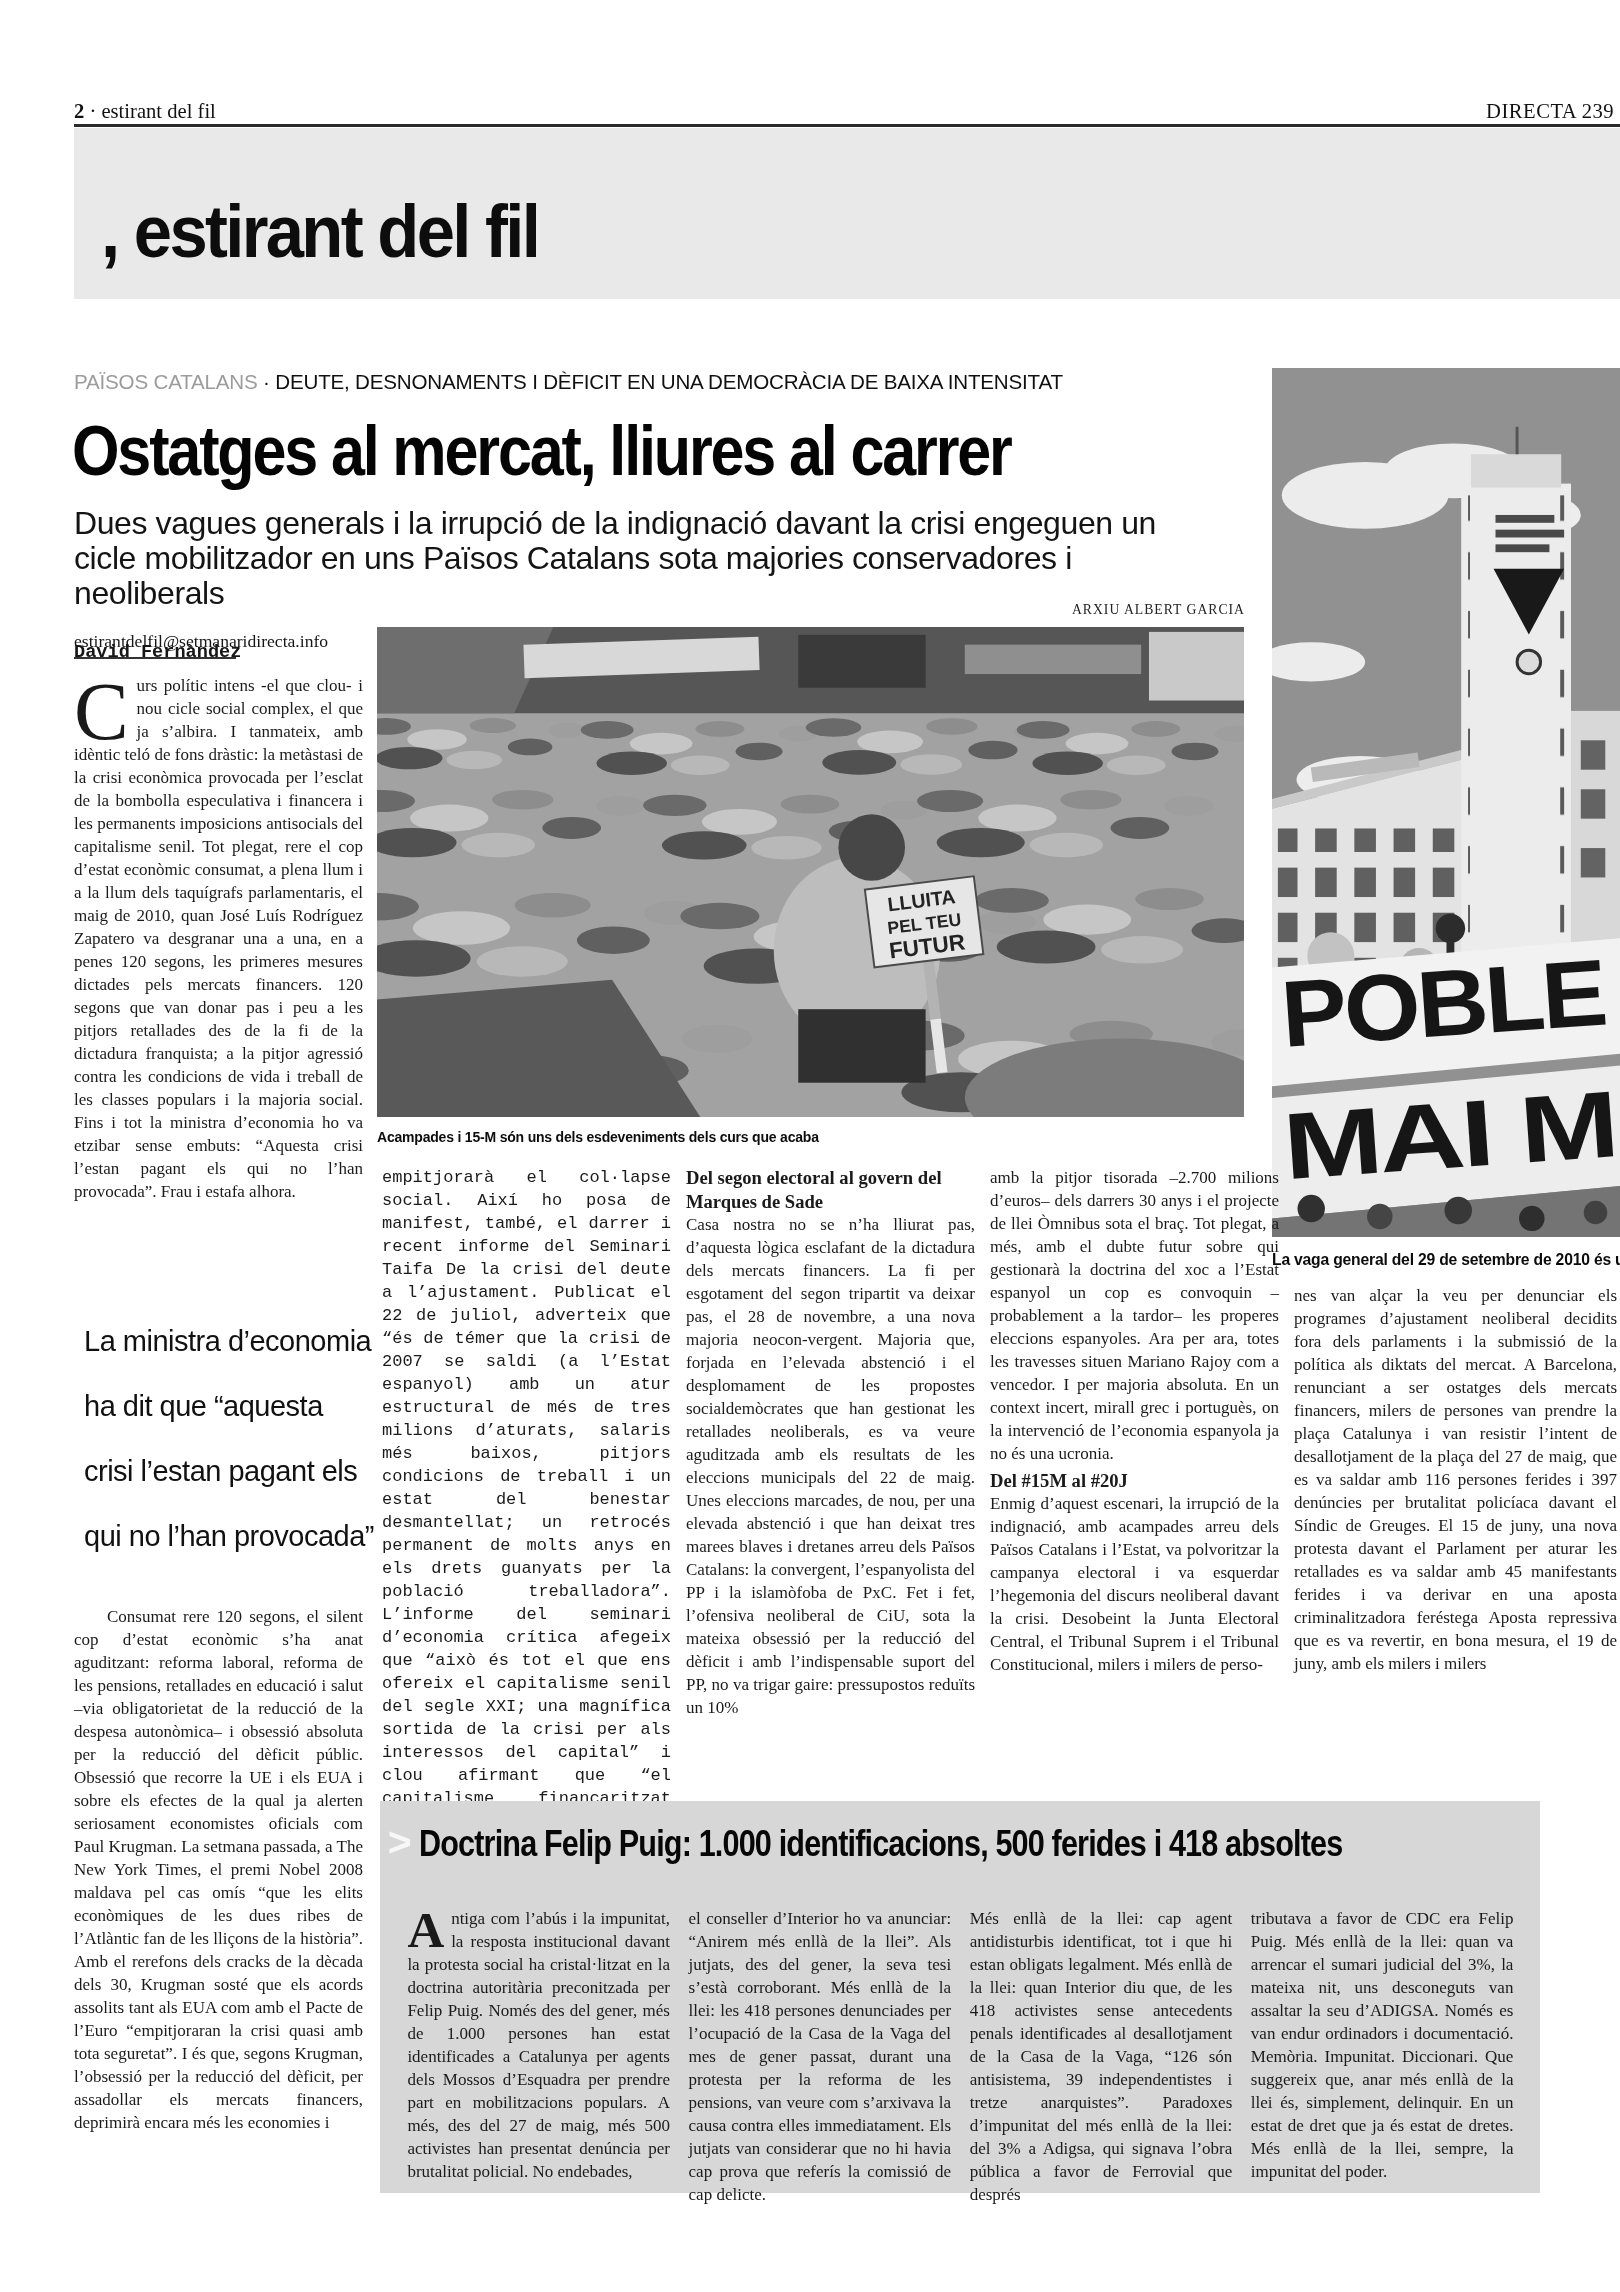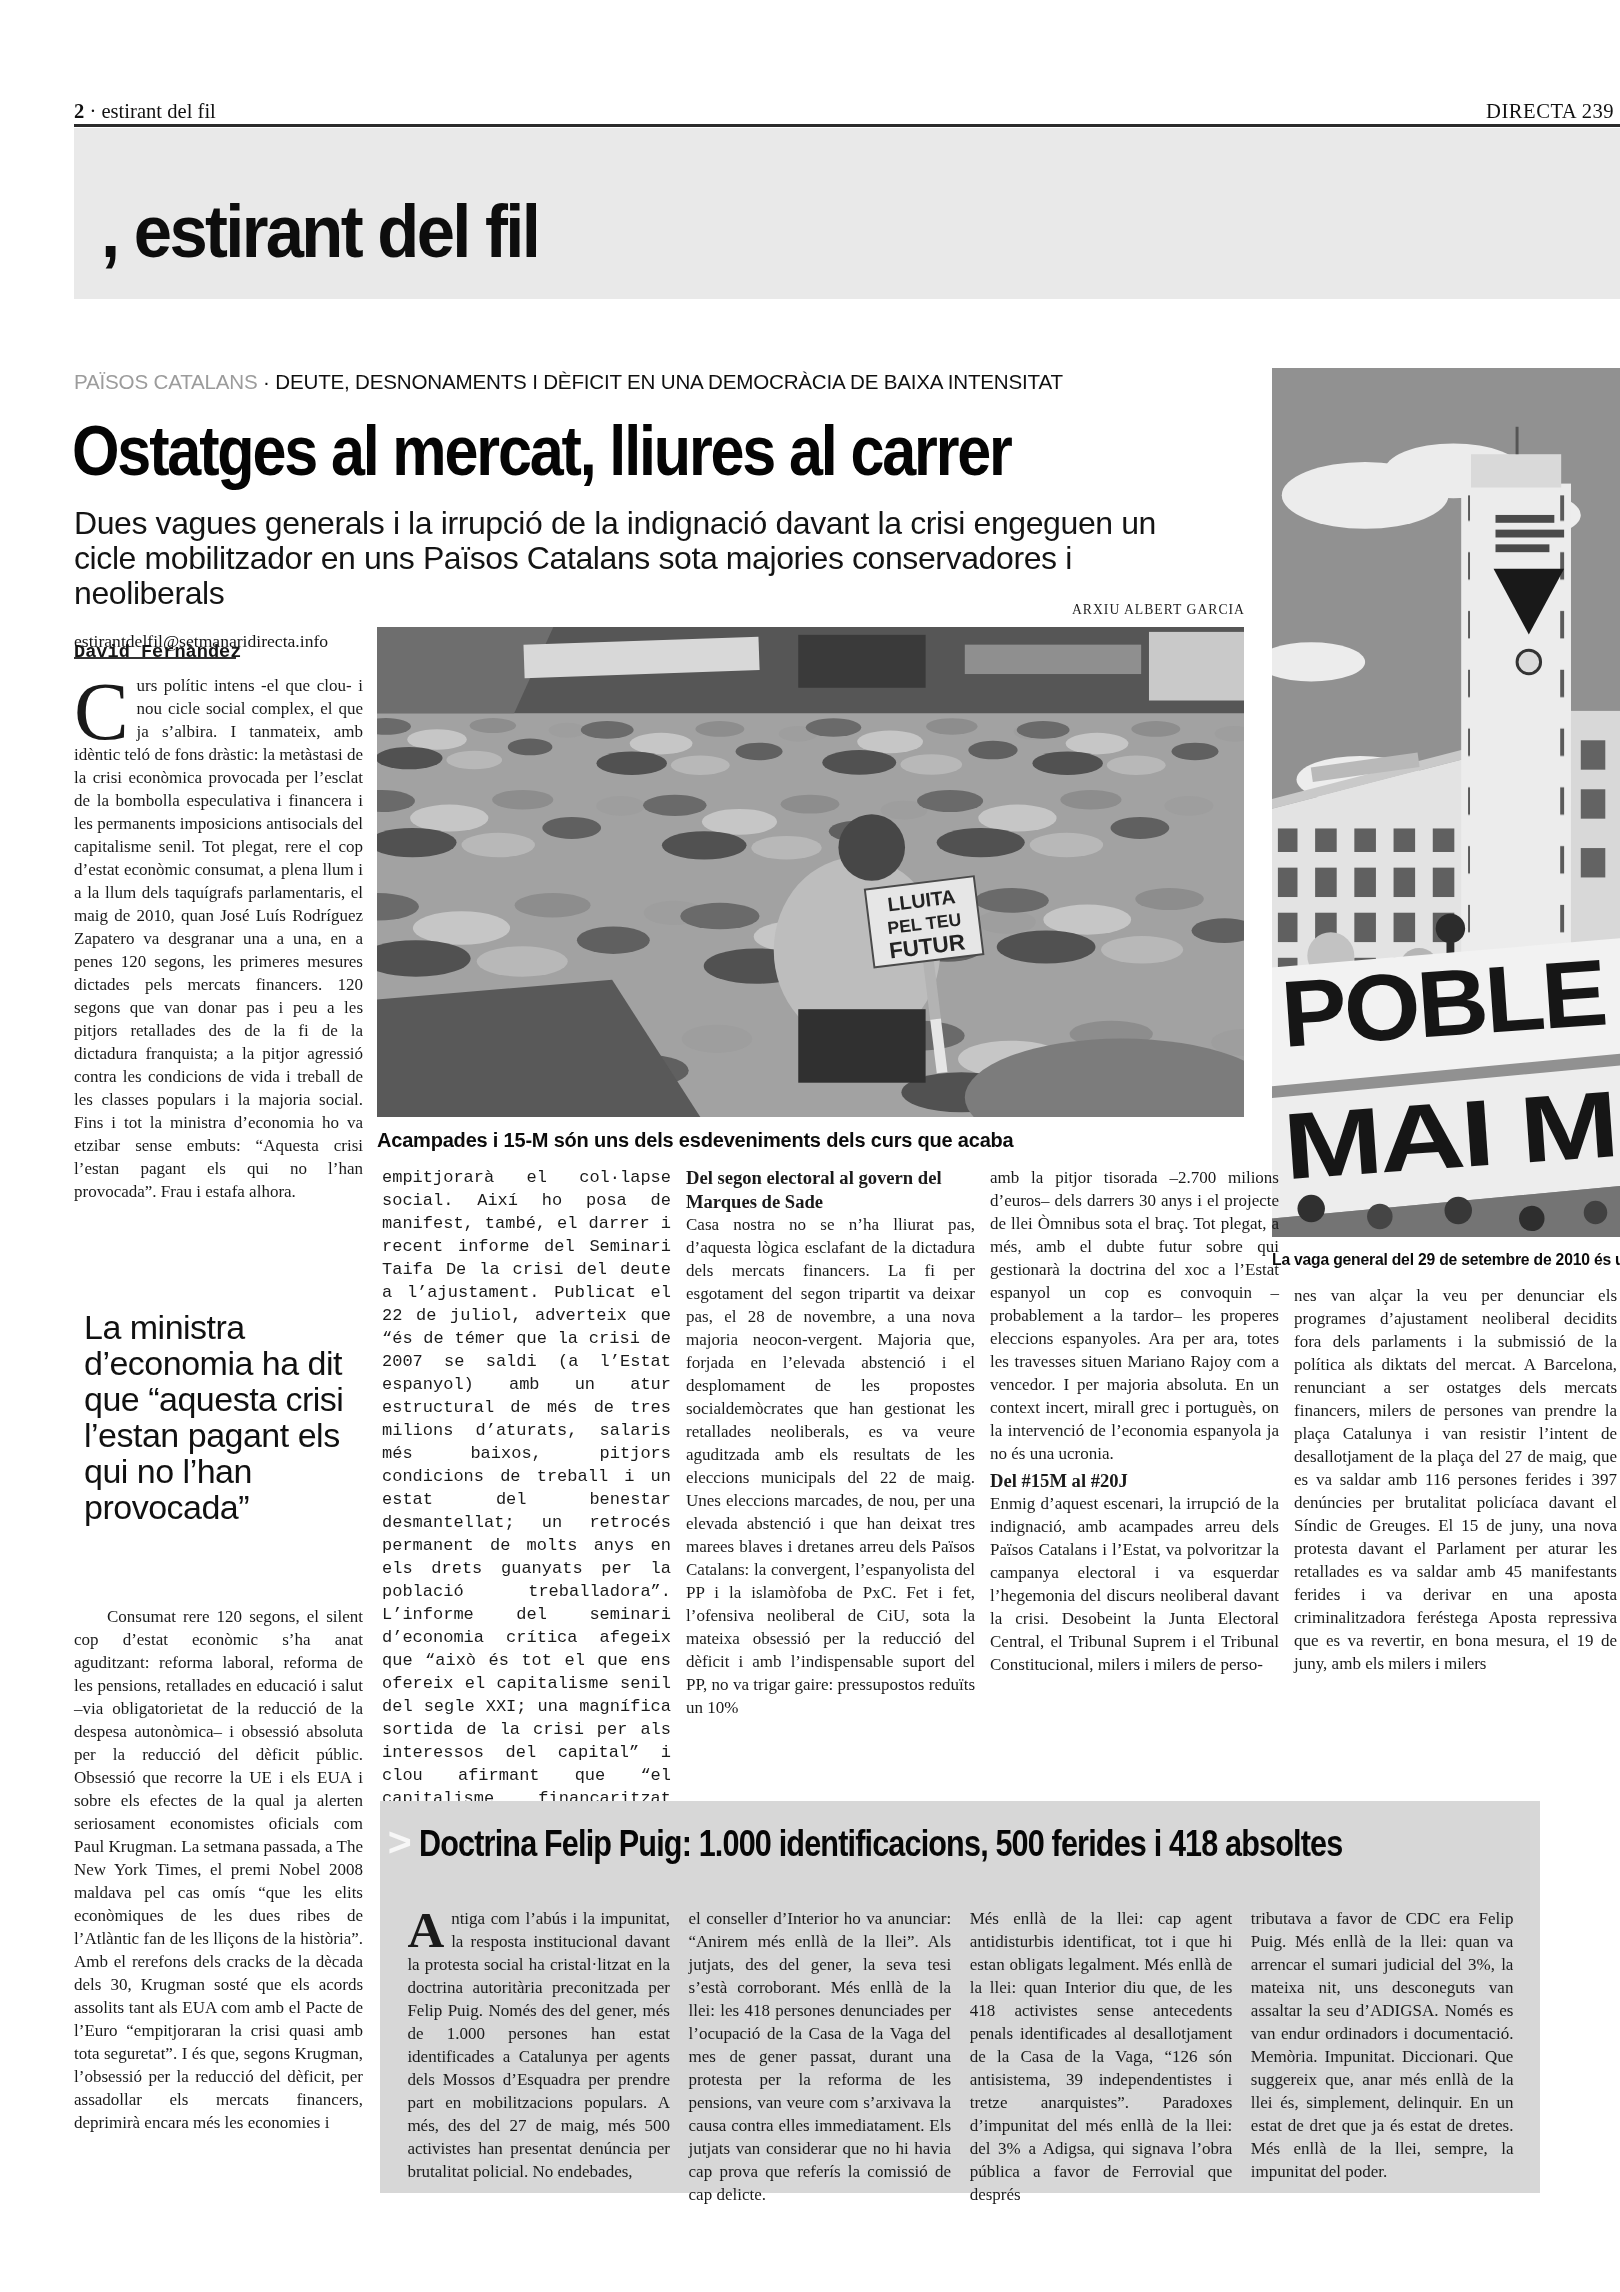--- a/index.html
+++ b/index.html
@@ -29,32 +29,32 @@
            letter-spacing:-0.4px;color:#141414;}
 
   .byline-name{font-weight:bold;font-size:18.6px;}
   .byline-email{font-size:17.6px;}
   .byline-rule{background:#333;height:2px;}
   .credit{font-size:13.7px;letter-spacing:1px;text-align:right;color:#222;}
 
   
   .photo{overflow:hidden;background:#999;}
   .photo svg{display:block;}
-  .caption{font-family:"Liberation Sans",sans-serif;font-weight:bold;font-size:20px;
+  .caption{font-family:"Liberation Sans",sans-serif;font-weight:bold;font-size:14px;
            letter-spacing:-0.2px;color:#0c0c0c;}
   .caption.clip{white-space:nowrap;overflow:hidden;font-size:15.7px;}
 
   
   .bodytxt{font-size:17px;line-height:23px;text-align:justify;color:#1a1a1a;}
   .bodytxt p{margin:0;}
   .dropcap{float:left;font-size:82px;line-height:63px;padding:5.9px 7.8px 0 0;font-weight:normal;}
   .dropcap2{float:left;font-size:51px;line-height:41px;padding:2.9px 6.9px 0 0;font-weight:bold;}
   .colhead{font-weight:bold;font-size:18.6px;line-height:23.5px;text-align:left;margin:0 0 2.9px 0;}
   .indent{text-indent:33px;}
-  .pullquote{font-family:"Liberation Sans",sans-serif;font-size:34px;line-height:36px;
+  .pullquote{font-family:"Liberation Sans",sans-serif;font-size:29px;line-height:65px;
              letter-spacing:-0.5px;color:#111;}
 
   
   .graybox{background:#d7d7d7;}
   .box-marker{font-family:"Liberation Sans",sans-serif;font-weight:bold;font-size:41px;
               color:#f7f7f7;}
   .box-title{font-family:"Liberation Sans",sans-serif;font-weight:bold;font-size:36px;
              letter-spacing:-1px;color:#070707;white-space:nowrap;
              transform:scaleX(.85);transform-origin:0 50%;}
   .box-cols{display:flex;gap:18.6px;}

